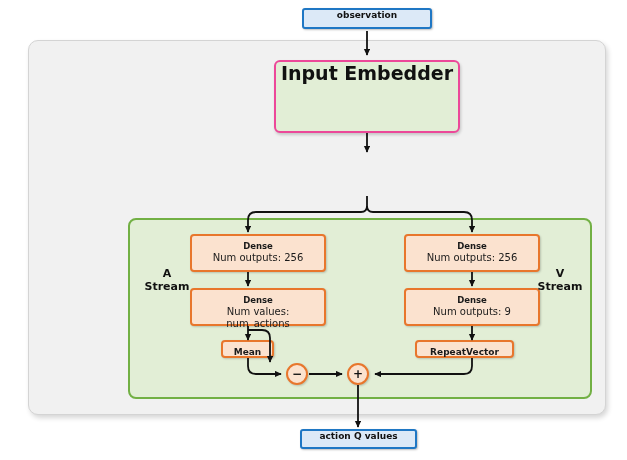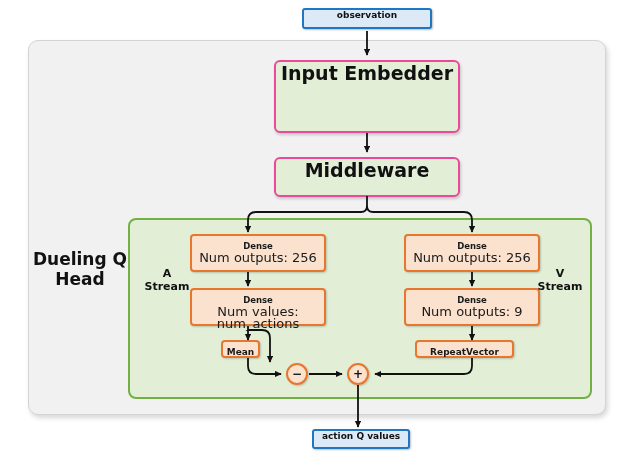--- a/index.html
+++ b/index.html
@@ -58,21 +58,21 @@
     color: #1a1a1a;
     box-shadow: 1px 1px 2px rgba(0,0,0,0.18);
     padding: 4px 4px;
   }
   .orange-box .ttl {
     font-size: 8.5px;
     font-weight: 700;
     line-height: 12px;
   }
   .orange-box .sub {
-    font-size: 13px;
+    font-size: 10px;
     font-weight: 400;
     line-height: 12px;
   }
   .orange-box.single .ttl {
     font-size: 9px;
     font-weight: 600;
   }
   
   .op-circle {
     position: absolute;
@@ -187,28 +187,21 @@
   </svg>
 
   <div class="node io-box" style="left:302px; top:8px; width:130px; height:21px;">
     <span>observation</span>
   </div>
 
   <div class="node green-box" style="left:274px; top:60px; width:186px; height:73px;">
     <span>Input Embedder</span>
   </div>
 
-  <div class="node green-box" style="left:274px; top:157px; width:186px; height:40px;">
-    <span>Middleware</span>
-  </div>
-
-  <div class="plain-label label-head" style="left:32px; top:250px; width:96px;">
-    <div>Dueling Q</div>
-    <div>Head</div>
-  </div>
+
 
   <div class="plain-label label-stream" style="left:140px; top:268px; width:54px;">
     <div>A</div>
     <div>Stream</div>
   </div>
 
   <div class="plain-label label-stream" style="left:533px; top:268px; width:54px;">
     <div>V</div>
     <div>Stream</div>
   </div>
@@ -216,21 +209,21 @@
   <div class="node orange-box" style="left:190px; top:234px; width:136px; height:38px;">
     <div class="ttl">Dense</div>
     <div class="sub">Num outputs: 256</div>
   </div>
 
   <div class="node orange-box" style="left:190px; top:288px; width:136px; height:38px;">
     <div class="ttl">Dense</div>
     <div class="sub">Num values: num_actions</div>
   </div>
 
-  <div class="node orange-box single" style="left:221px; top:340px; width:39px; height:18px;">
+  <div class="node orange-box single" style="left:221px; top:340px; width:53px; height:18px;">
     <div class="ttl">Mean</div>
   </div>
 
   <div class="node orange-box" style="left:404px; top:234px; width:136px; height:38px;">
     <div class="ttl">Dense</div>
     <div class="sub">Num outputs: 256</div>
   </div>
 
   <div class="node orange-box" style="left:404px; top:288px; width:136px; height:38px;">
     <div class="ttl">Dense</div>
@@ -241,17 +234,17 @@
     <div class="ttl">RepeatVector</div>
   </div>
 
   <div class="op-circle" style="left:286px; top:363px;">
     <span>−</span>
   </div>
   <div class="op-circle" style="left:347px; top:363px;">
     <span>+</span>
   </div>
 
-  <div class="node io-box" style="left:312px; top:429px; width:98px; height:20px;">
+  <div class="node io-box" style="left:300px; top:429px; width:117px; height:20px;">
     <span>action Q values</span>
   </div>
 
 </div>
 
 </body></html>

